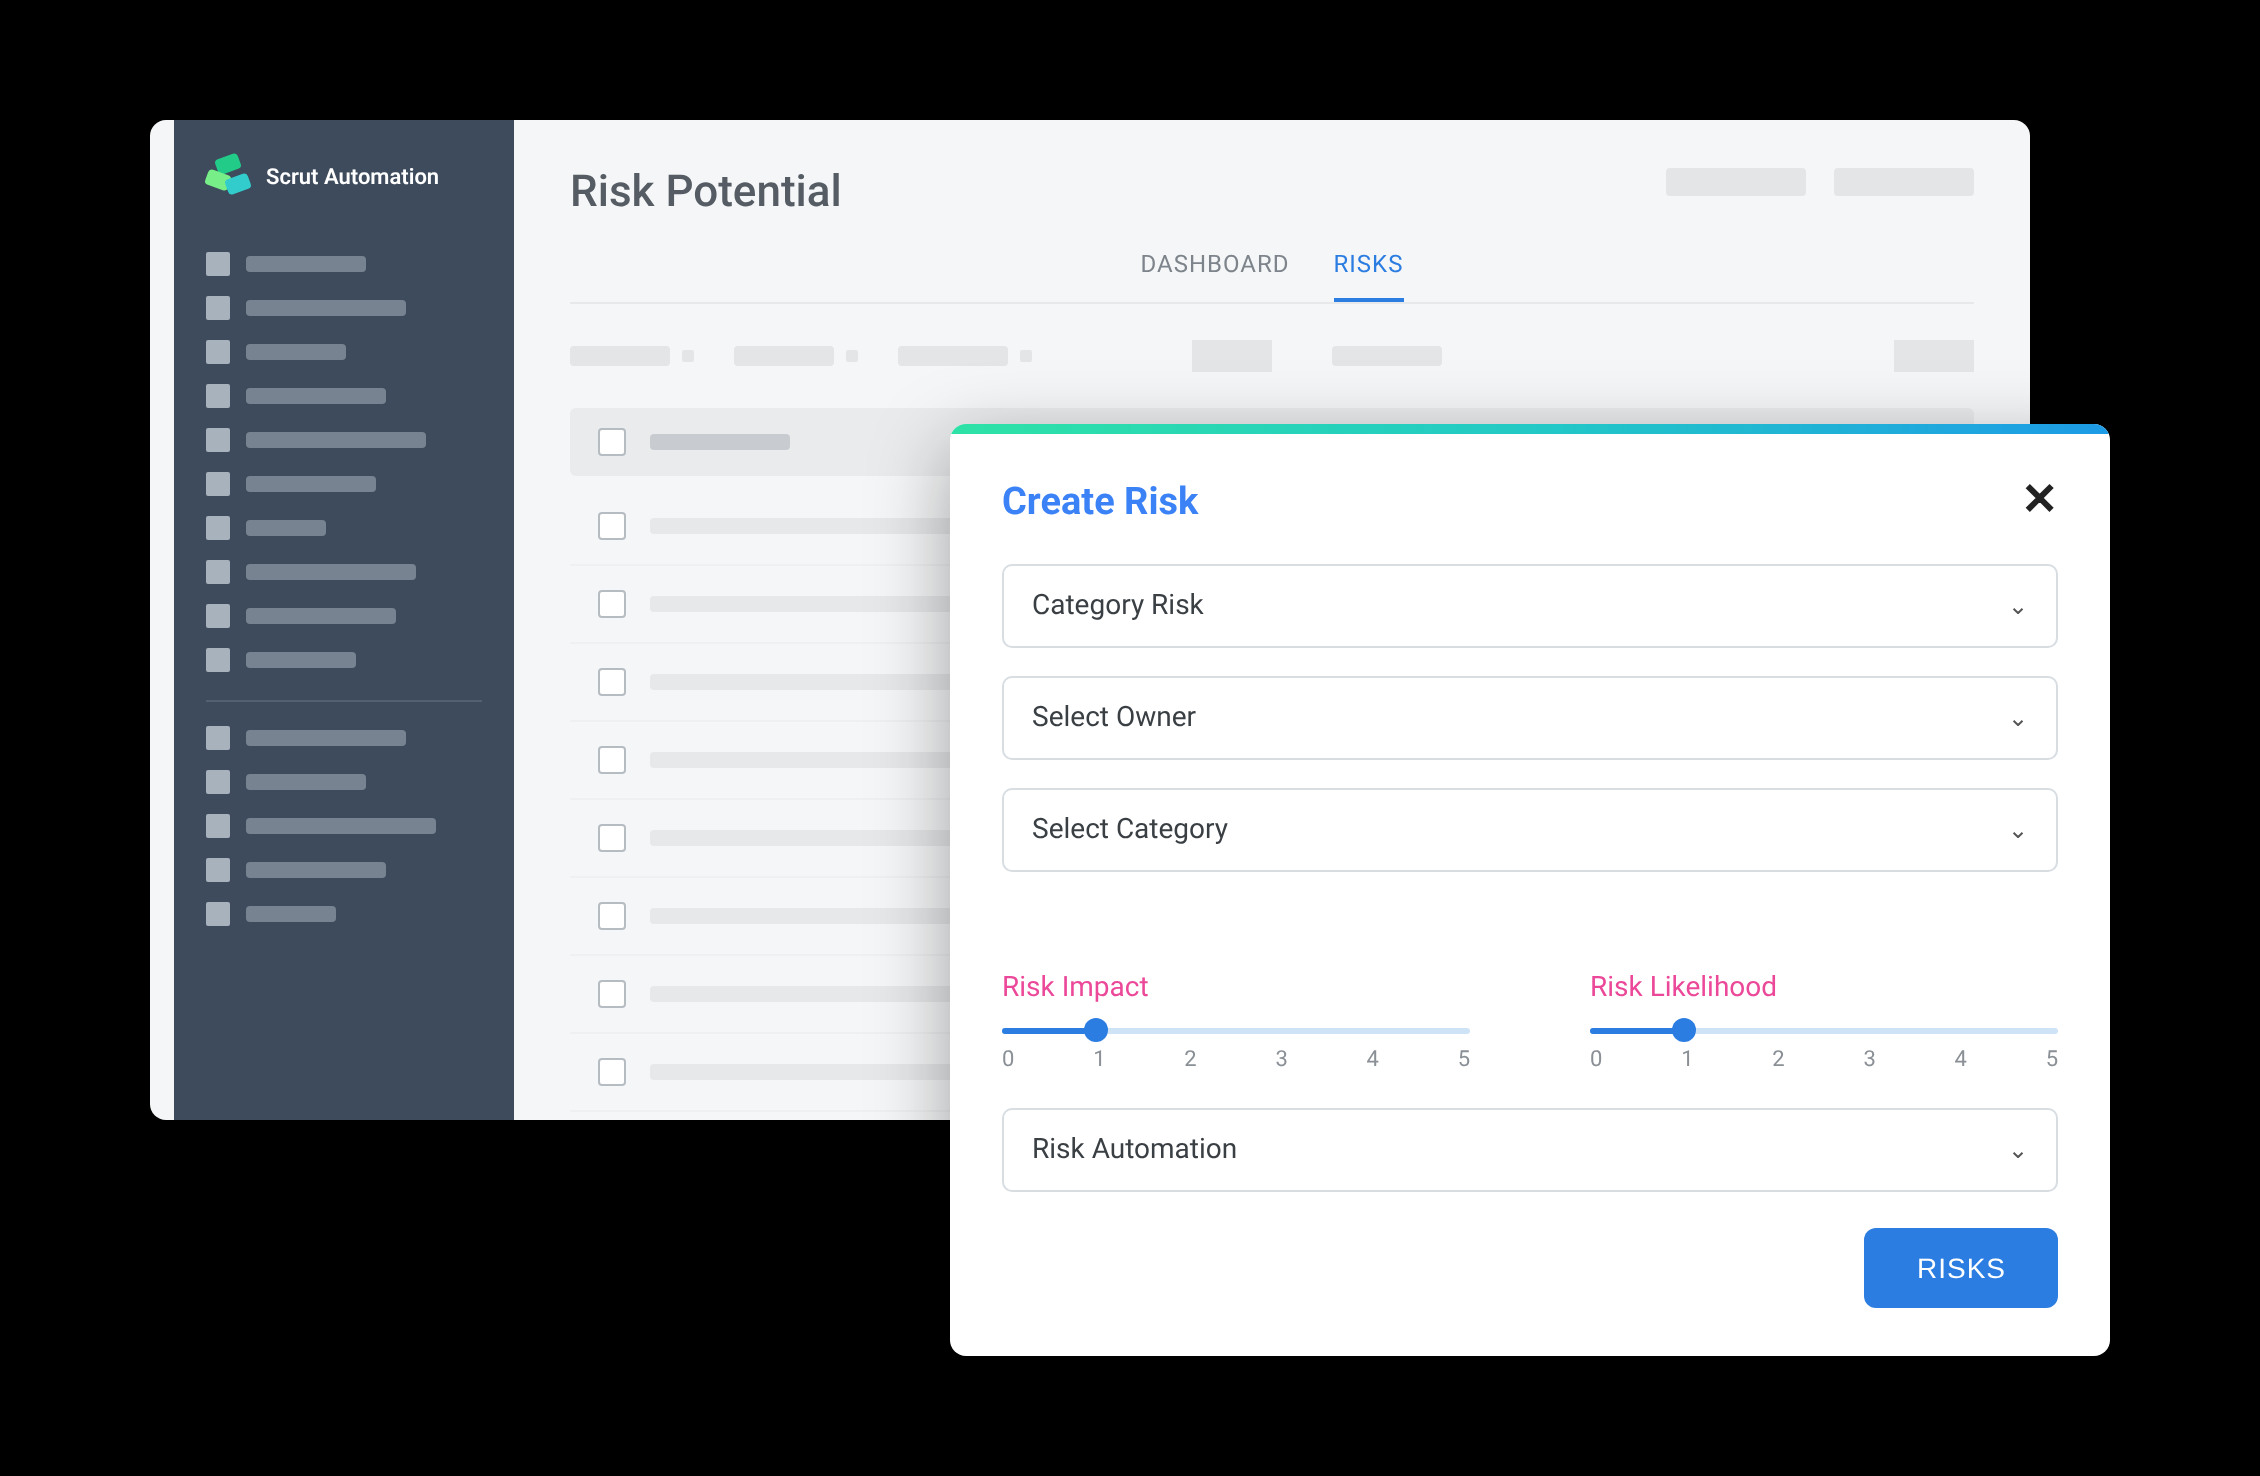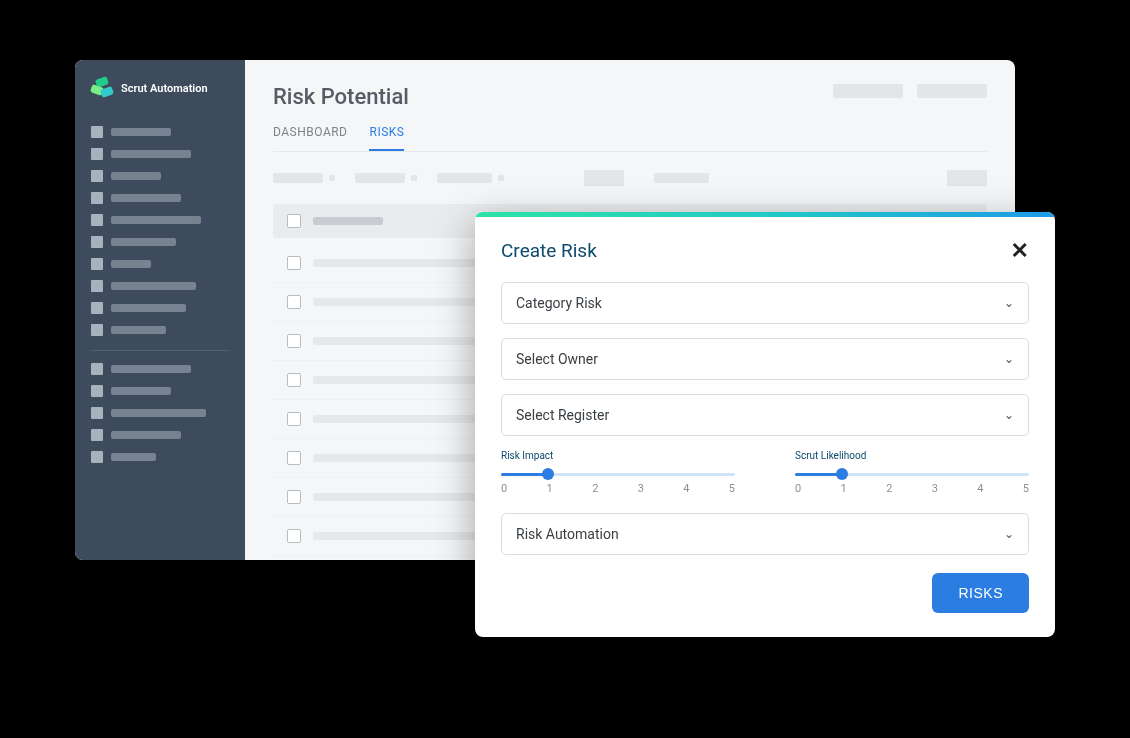--- a/index.html
+++ b/index.html
@@ -15,20 +15,21 @@
     position: absolute;
     left: 75px;
     top: 60px;
     width: 940px;
     height: 500px;
     background: #f5f6f7;
     border-radius: 8px;
     display: flex;
     overflow: hidden;
     box-shadow: 0 4px 20px rgba(0,0,0,0.1);
+    padding-left: 12px;
   }
   .sidebar {
     width: 170px;
     background: #3d4b5c;
     padding: 18px 16px;
     color: #fff;
     flex-shrink: 0;
   }
   .logo {
     display: flex;
@@ -67,20 +68,21 @@
     font-size:22px;
     font-weight:500;
     color:#555c64;
     margin-bottom:16px;
   }
   .tabs {
     display:flex;
     gap:22px;
     border-bottom:1px solid #e6e8ea;
     margin-bottom:18px;
+    justify-content:center;
   }
   .tab {
     font-size:12px;
     letter-spacing:0.5px;
     color:#7d848b;
     padding-bottom:10px;
     cursor:pointer;
   }
   .tab.active {
     color:#2b7de1;
@@ -129,41 +131,41 @@
   }
   .modal-accent {
     height:5px;
     background:linear-gradient(90deg,#2ee2a6,#22c9c5,#1d9be6);
   }
   .modal-body { padding:22px 26px 24px;}
   .modal-header {
     display:flex; justify-content:space-between; align-items:center;
     margin-bottom:20px;
   }
-  .modal-title { font-size:19px; font-weight:400; color:#0c4a6e;}
+  .modal-title { font-size:19px; font-weight:700; color:#3b82f6;}
   .close-x {
     font-size:22px; font-weight:600;
     cursor:pointer; line-height:1;
     color:#222;
   }
   .select-field {
     border:1px solid #d8dde2;
     border-radius:5px;
     padding:12px 14px;
     font-size:14px;
     color:#3a3f44;
     display:flex; justify-content:space-between; align-items:center;
     margin-bottom:14px;
     cursor:pointer;
     background:#fff;
   }
   .chev { font-size:12px; color:#555;}
   .sliders-row { display:flex; gap:60px; margin:10px 0 18px;}
   .slider-block { flex:1;}
-  .slider-label { font-size:10px; color:#0c4a6e; margin-bottom:12px;}
+  .slider-label { font-size:14px; color:#ec4899; margin-bottom:12px;margin-top:36px;}
   .slider-track {
     height:3px; background:#cfe3f7; border-radius:2px;
     position:relative; margin-bottom:6px;
   }
   .slider-fill {
     position:absolute; left:0; top:0; height:100%;
     background:#2b7de1; border-radius:2px;
   }
   .slider-thumb {
     position:absolute; top:-5px;
@@ -347,42 +349,42 @@
 
     <div class="select-field">
       <span>Category Risk</span>
       <span class="chev">⌄</span>
     </div>
     <div class="select-field">
       <span>Select Owner</span>
       <span class="chev">⌄</span>
     </div>
     <div class="select-field">
-      <span>Select Register</span>
+      <span>Select Category</span>
       <span class="chev">⌄</span>
     </div>
 
     <div class="sliders-row">
       <div class="slider-block">
         <div class="slider-label">Risk Impact</div>
         <div class="slider-track" id="impact-track">
           <div class="slider-fill" id="impact-fill" style="width: 20%;"></div>
           <div class="slider-thumb" id="impact-thumb" style="left: 20%;"></div>
         </div>
         <div class="slider-ticks" id="impact-ticks">
             <span>0</span>
             <span>1</span>
             <span>2</span>
             <span>3</span>
             <span>4</span>
             <span>5</span>
           </div>
       </div>
       <div class="slider-block">
-        <div class="slider-label">Scrut Likelihood</div>
+        <div class="slider-label">Risk Likelihood</div>
         <div class="slider-track" id="like-track">
           <div class="slider-fill" id="like-fill" style="width: 20%;"></div>
           <div class="slider-thumb" id="like-thumb" style="left: 20%;"></div>
         </div>
         <div class="slider-ticks" id="like-ticks">
             <span>0</span>
             <span>1</span>
             <span>2</span>
             <span>3</span>
             <span>4</span>

